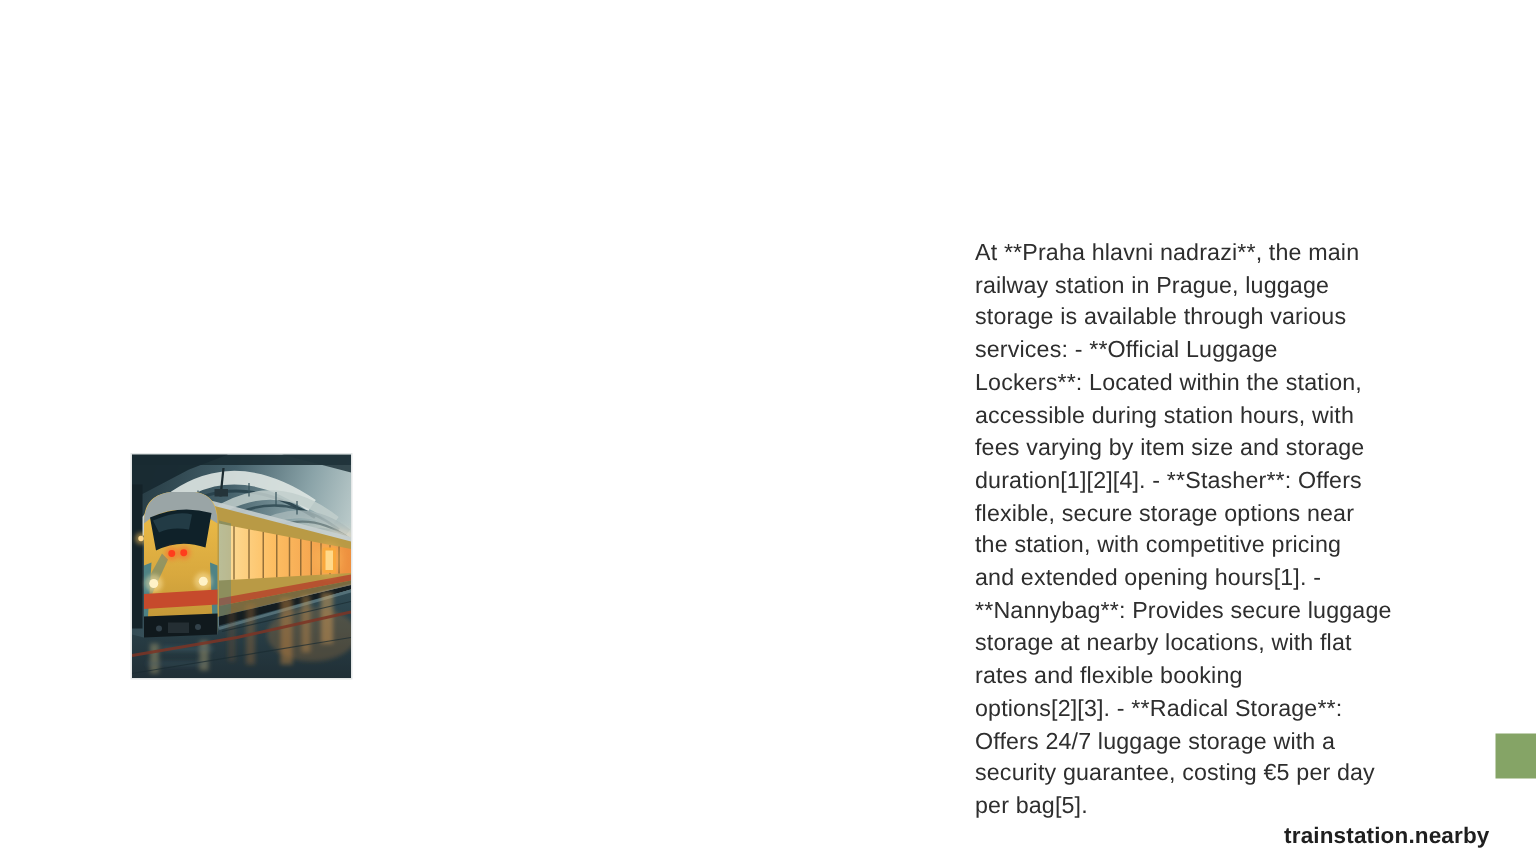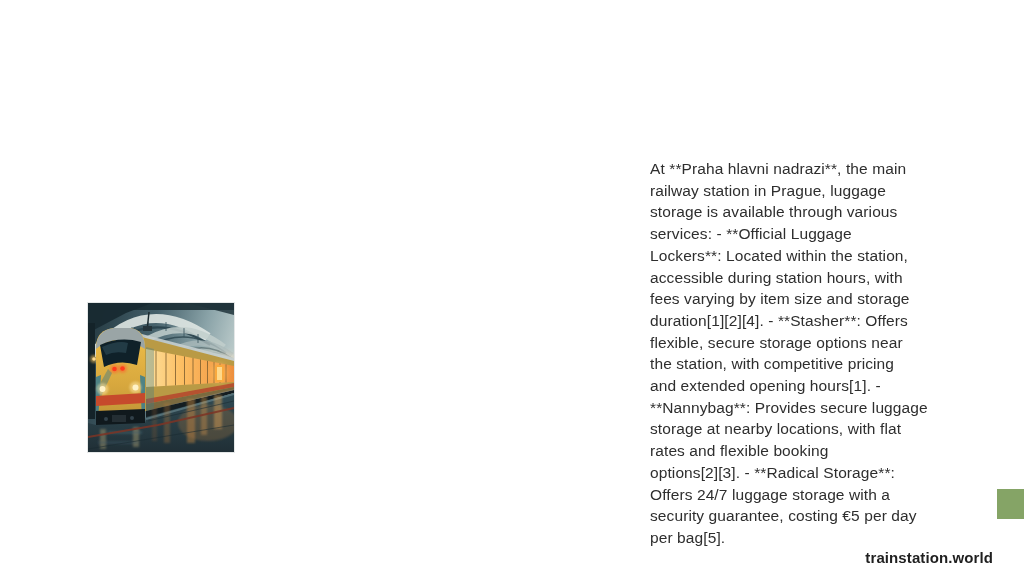--- a/index.html
+++ b/index.html
@@ -209,17 +209,17 @@
 the station, with competitive pricing
 and extended opening hours[1]. -
 **Nannybag**: Provides secure luggage
 storage at nearby locations, with flat
 rates and flexible booking
 options[2][3]. - **Radical Storage**:
 Offers 24/7 luggage storage with a
 security guarantee, costing €5 per day
 per bag[5].</div>
 
-  <div class="brand" style="color: rgb(31, 31, 31);">trainstation.world</div>
+  <div class="brand" style="color: rgb(31, 31, 31);">trainstation.nearby</div>
 
   <div class="green-square" style="background: rgb(133, 164, 102);"></div>
 
 </div>
 
 </body></html>

